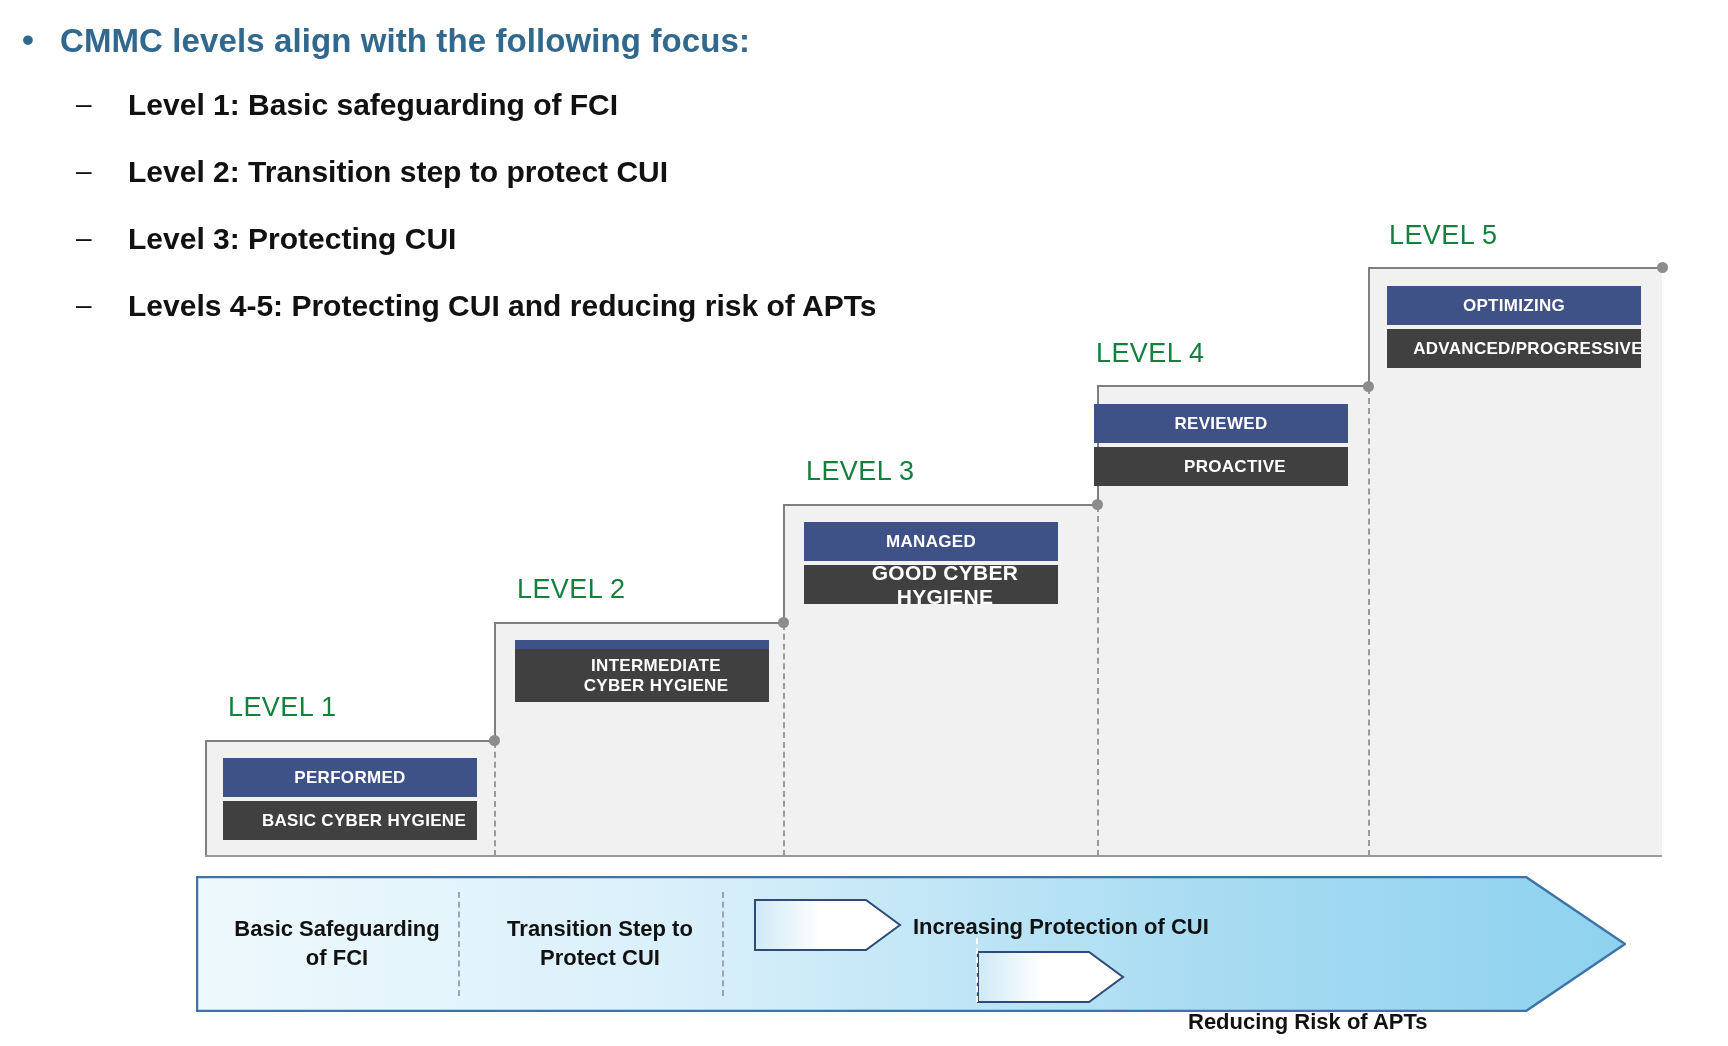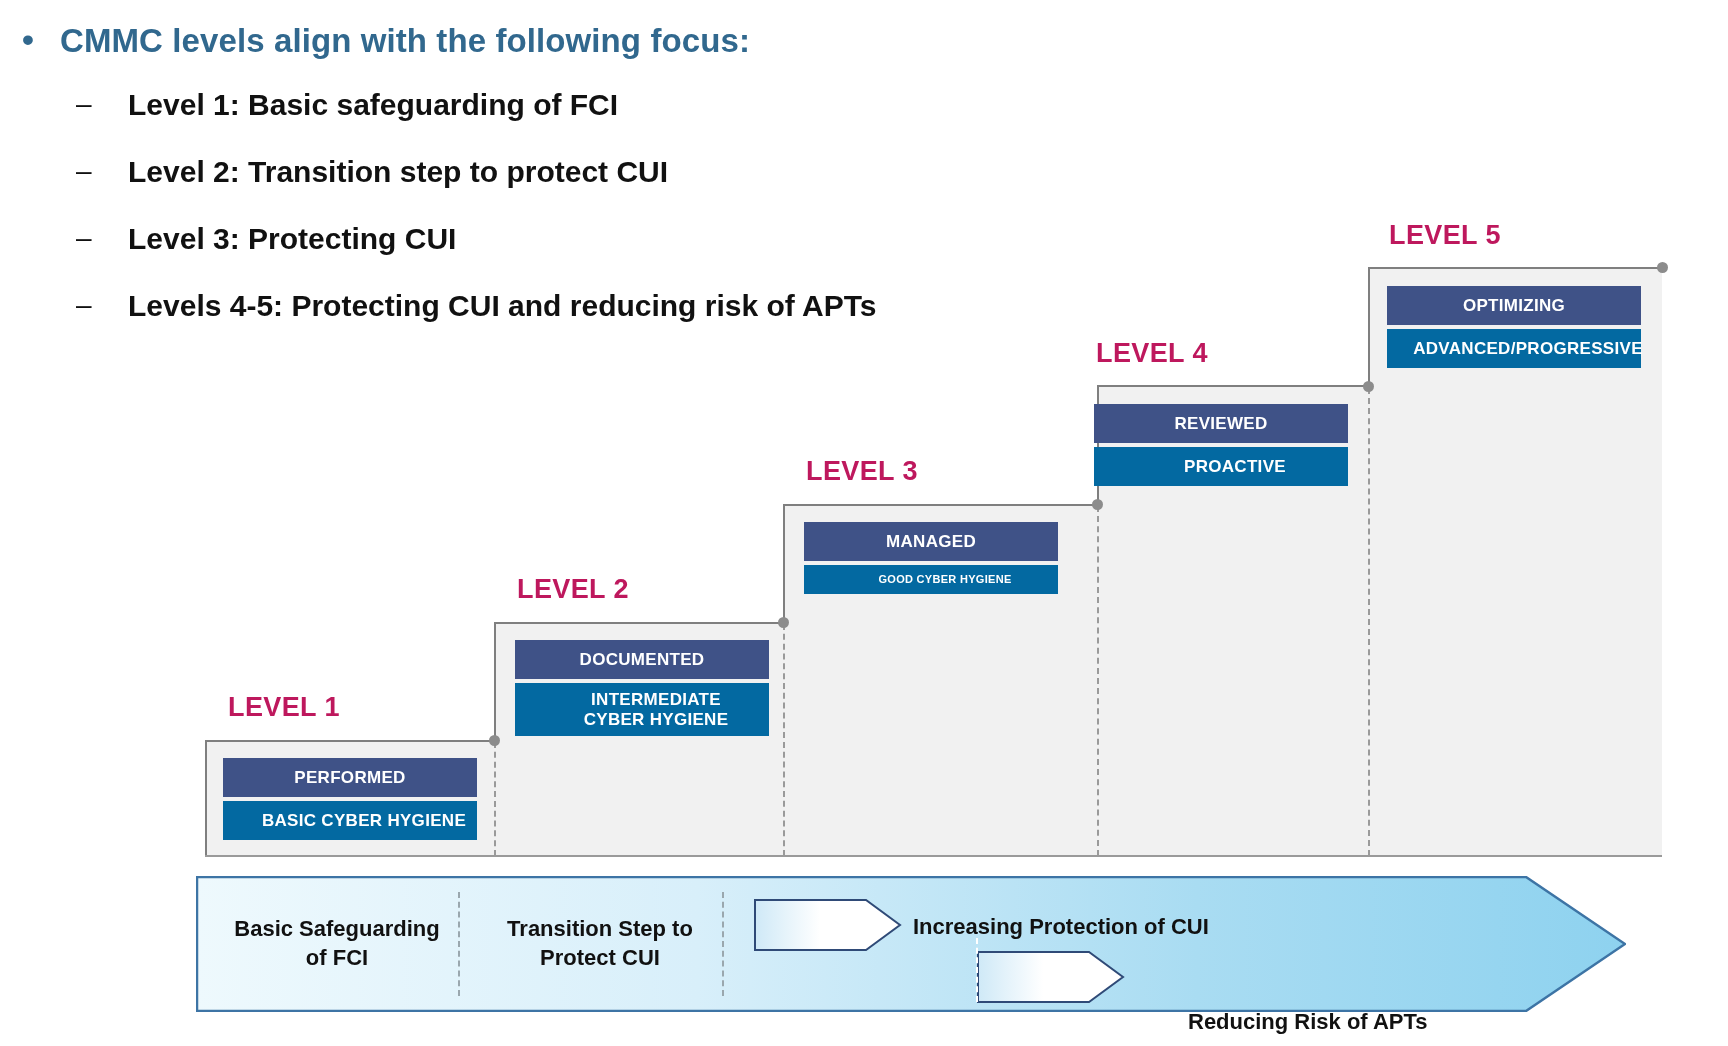--- a/index.html
+++ b/index.html
@@ -44,32 +44,32 @@
   .vdash {
     position: absolute;
     width: 0; border-left: 2px dashed #9a9a9a;
   }
   .knob {
     position: absolute; width: 11px; height: 11px; border-radius: 50%;
     background: #8c8c8c;
   }
   .level-label {
     position: absolute;
-    font-size: 27px; font-weight: 700; color: #be185d; letter-spacing: .4px;
+    font-size: 27px; font-weight: 400; color: #15803d; letter-spacing: .4px;
     white-space: nowrap;
   }
   .bar {
     position: absolute;
     display: flex; align-items: center; justify-content: center;
     text-align: center;
     color: #ffffff; font-weight: 700; letter-spacing: .3px;
     line-height: 1.12;
   }
   .bar.dark  { background: #3f5287; }
-  .bar.light { background: #0369a1; padding-left: 28px; }
+  .bar.light { background: #404040; padding-left: 28px; }
 
   
   #banner {
     position: absolute;
     left: 196px; top: 876px; width: 1430px; height: 170px; padding-left: 40px;
   }
   #banner svg { position: absolute; left: 0; top: 0; }
   .ban-cell {
     position: absolute;
     display: flex; align-items: center; justify-content: center;
@@ -132,26 +132,26 @@
     <div class="knob" style="left:1092px; top:499px;"></div>
     <div class="knob" style="left:1363px; top:381px;"></div>
     <div class="knob" style="left:1657px; top:262px;"></div>
 
     <div class="level-label" style="left:228px; top:692px;">LEVEL 1</div>
     <div class="bar dark" style="left:223px; top:758px; width:254px; height:39px; font-size:17px;">PERFORMED</div>
     <div class="bar light" style="left:223px; top:801px; width:254px; height:39px; font-size:17px;">BASIC CYBER HYGIENE</div>
 
     <div class="level-label" style="left:517px; top:574px;">LEVEL 2</div>
     <div class="bar dark" style="left:515px; top:640px; width:254px; height:39px; font-size:17px;">DOCUMENTED</div>
-    <div class="bar light" style="left:515px; top:683px; width:254px; height:53px; font-size:17px; white-space:pre-line;">INTERMEDIATE
+    <div class="bar light" style="left:515px; top:649px; width:254px; height:53px; font-size:17px; white-space:pre-line;">INTERMEDIATE
 CYBER HYGIENE</div>
 
     <div class="level-label" style="left:806px; top:456px;">LEVEL 3</div>
     <div class="bar dark" style="left:804px; top:522px; width:254px; height:39px; font-size:17px;">MANAGED</div>
-    <div class="bar light" style="left:804px; top:565px; width:254px; height:29px; font-size:11px;">GOOD CYBER HYGIENE</div>
+    <div class="bar light" style="left:804px; top:565px; width:254px; height:39px; font-size:21px;">GOOD CYBER HYGIENE</div>
 
     <div class="level-label" style="left:1096px; top:338px;">LEVEL 4</div>
     <div class="bar dark" style="left:1094px; top:404px; width:254px; height:39px; font-size:17px;">REVIEWED</div>
     <div class="bar light" style="left:1094px; top:447px; width:254px; height:39px; font-size:17px;">PROACTIVE</div>
 
     <div class="level-label" style="left:1389px; top:220px;">LEVEL 5</div>
     <div class="bar dark" style="left:1387px; top:286px; width:254px; height:39px; font-size:17px;">OPTIMIZING</div>
     <div class="bar light" style="left:1387px; top:329px; width:254px; height:39px; font-size:17px;">ADVANCED/PROGRESSIVE</div>
   </div>
 

